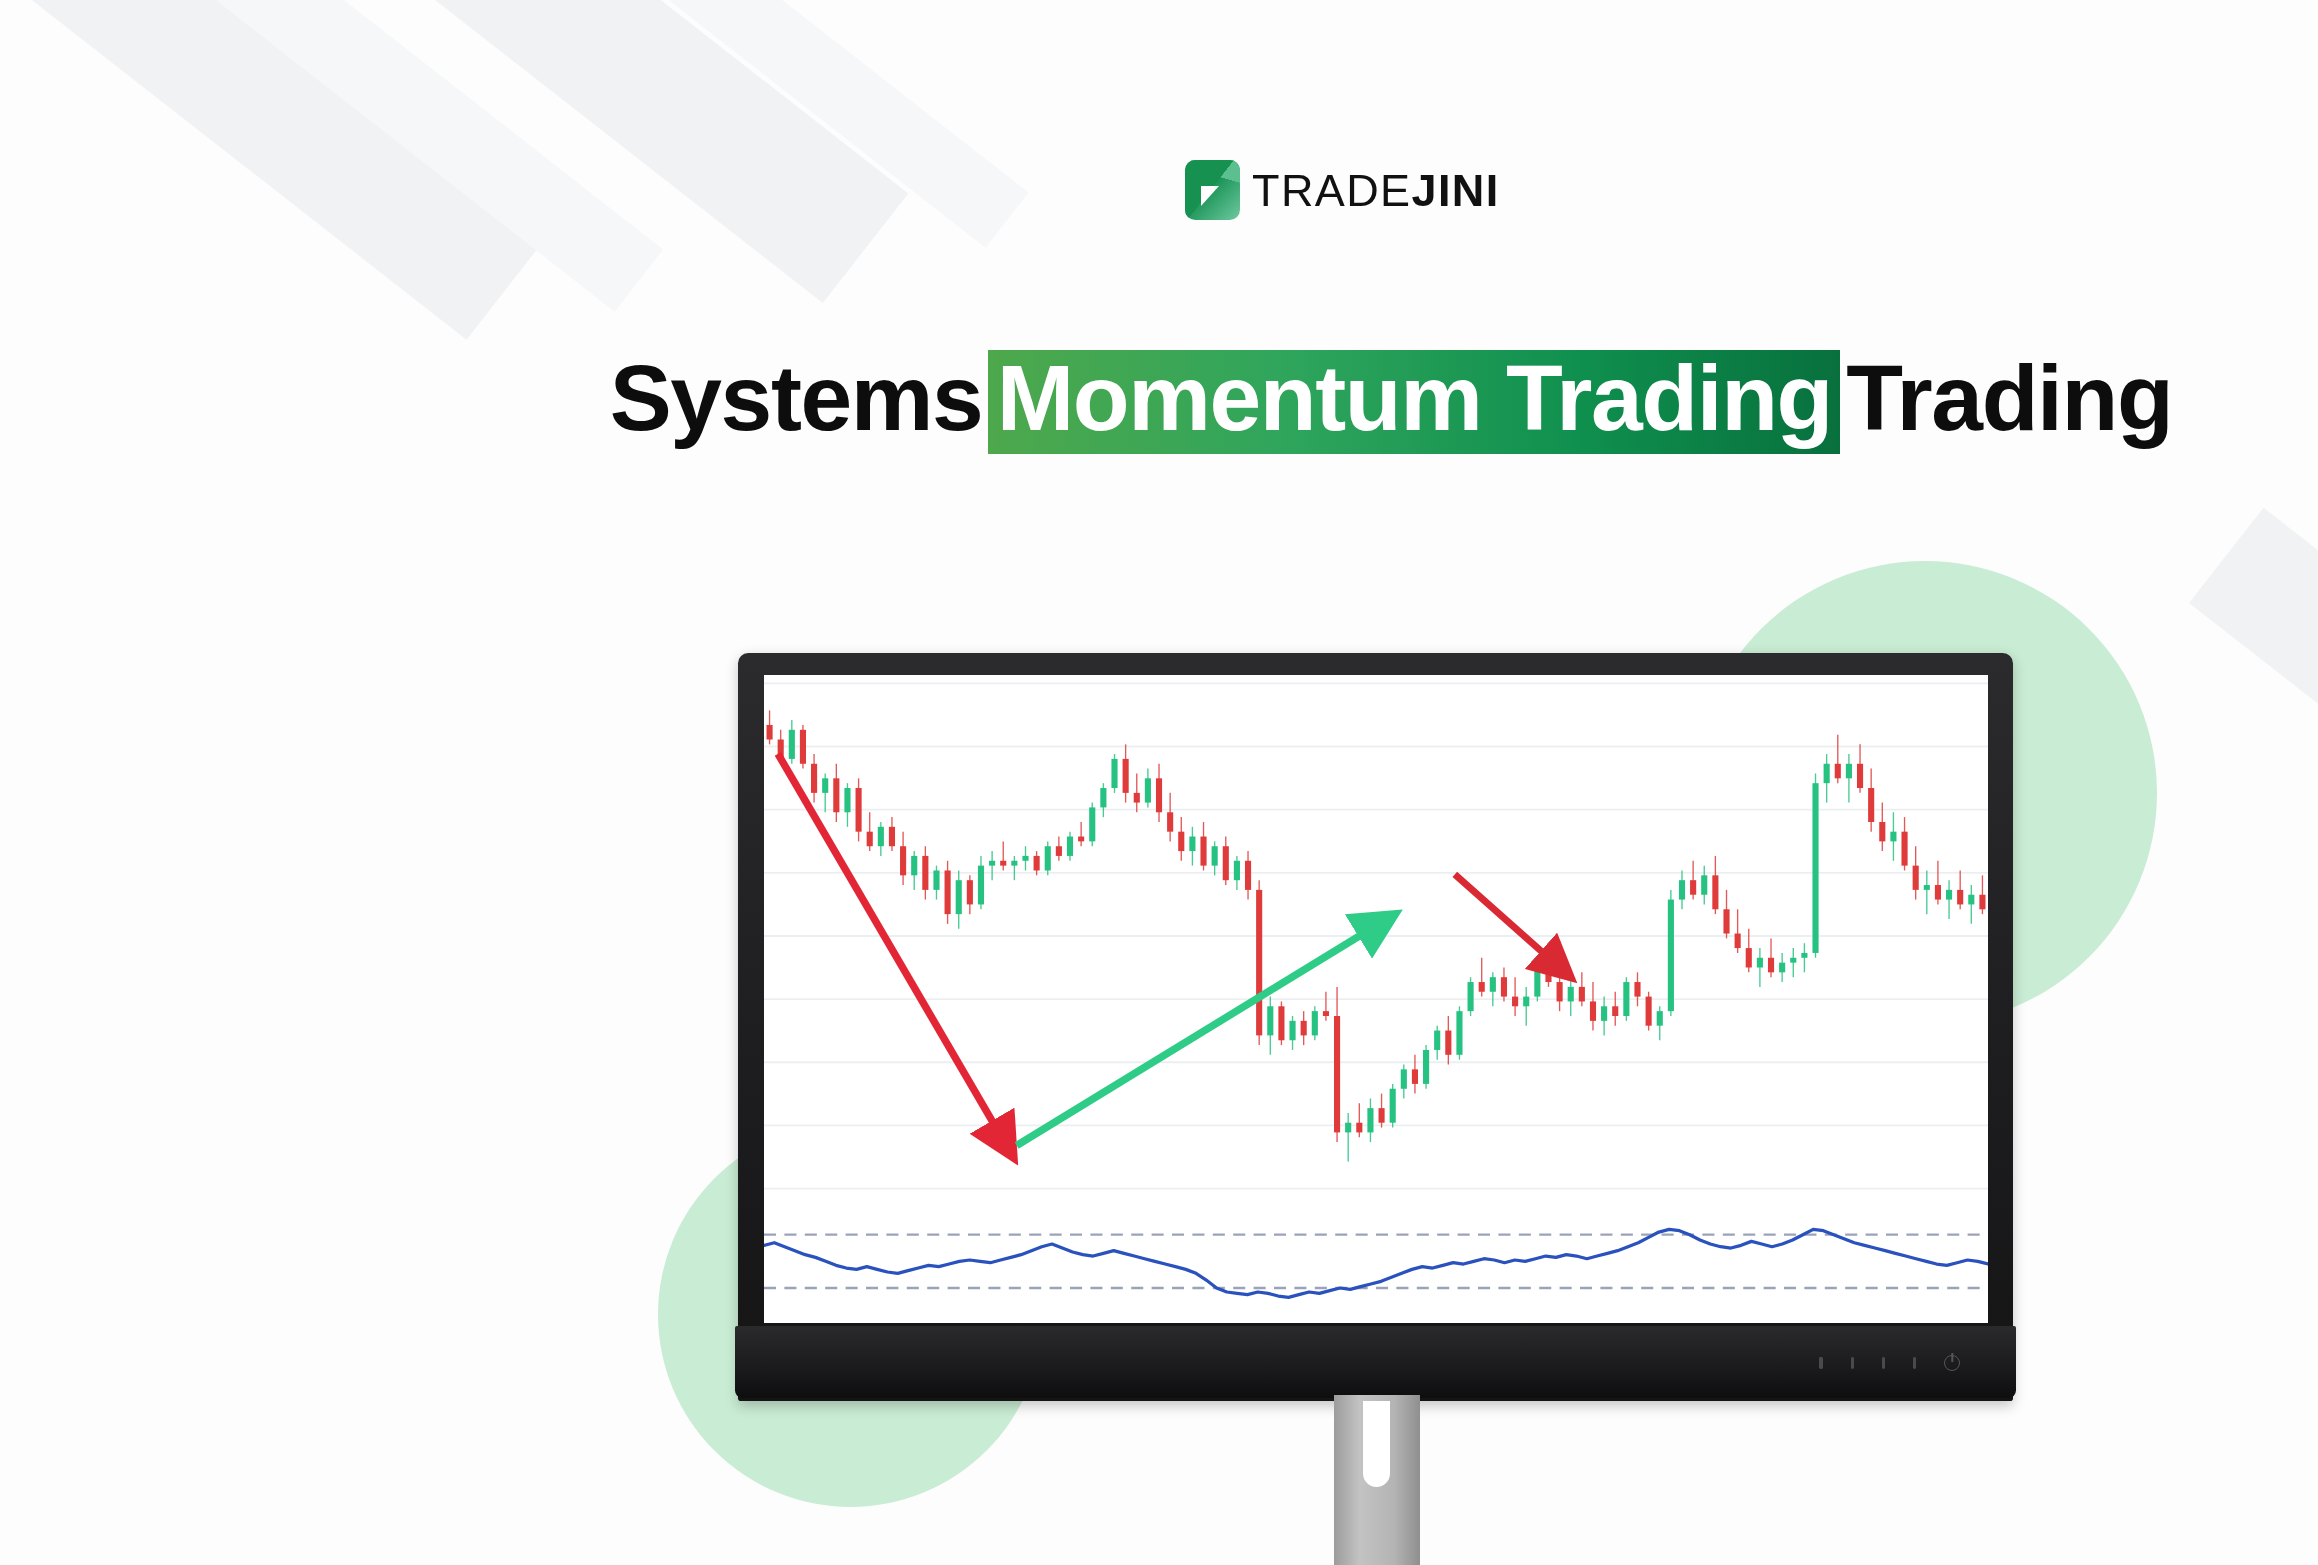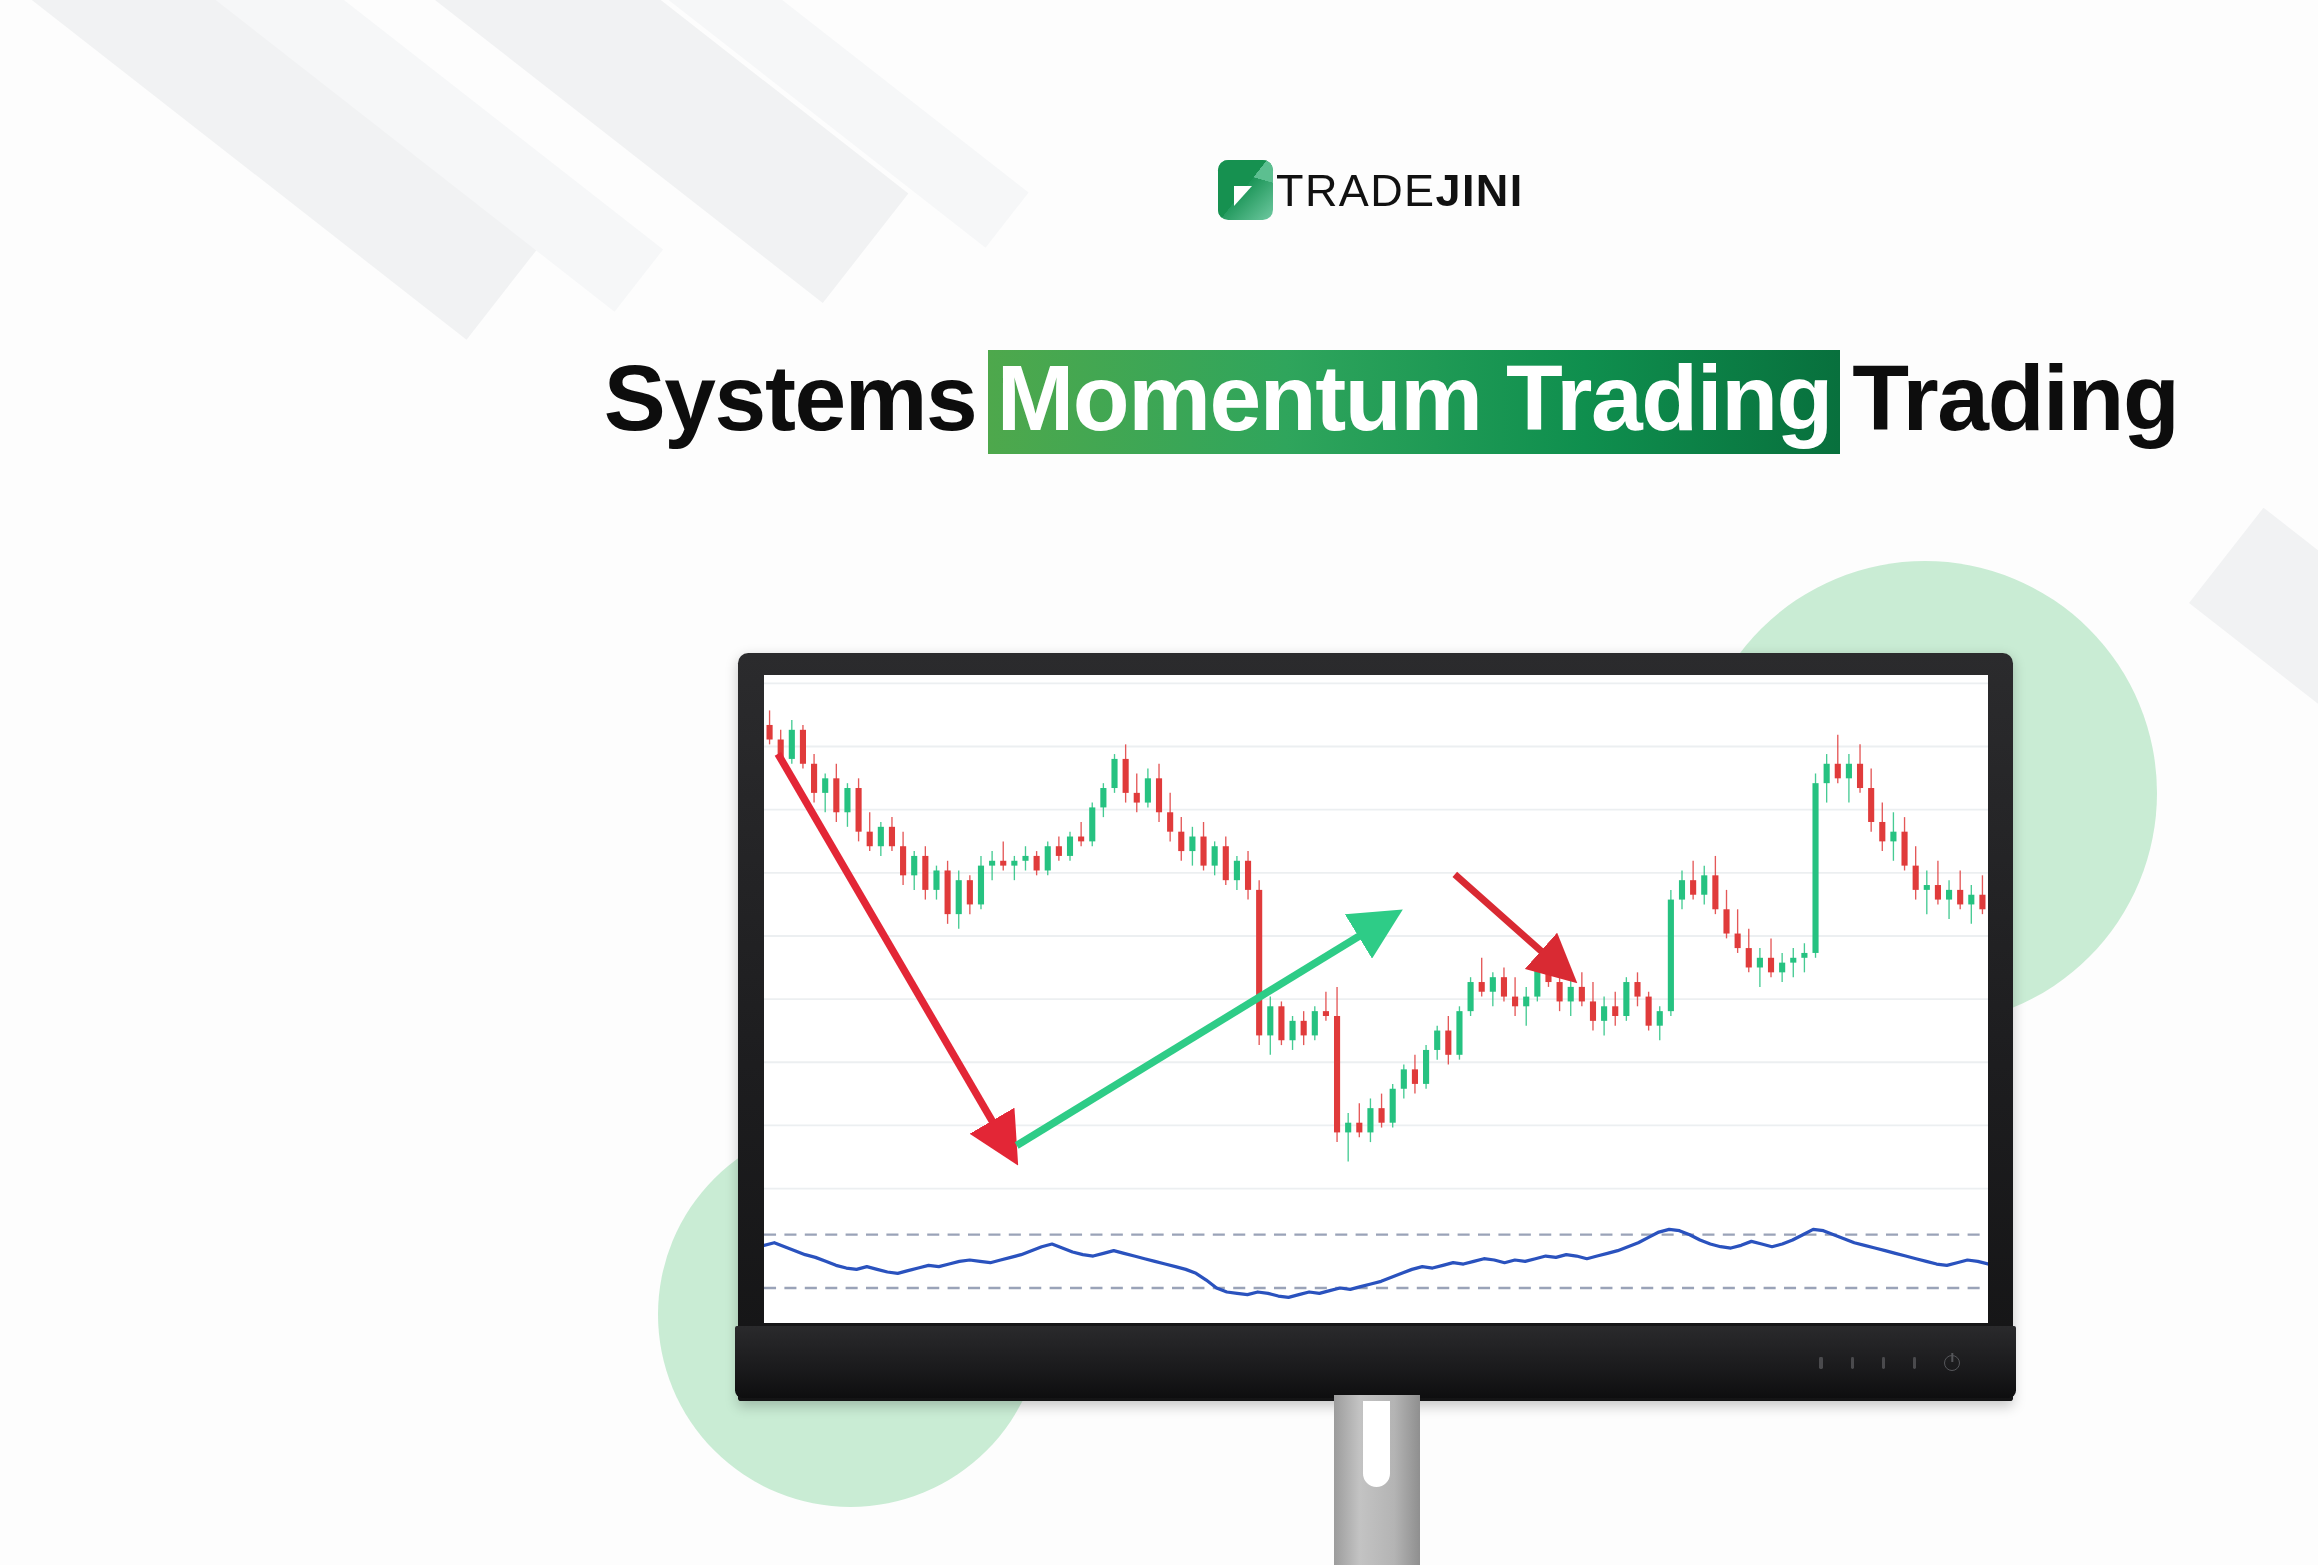--- a/index.html
+++ b/index.html
@@ -15,21 +15,21 @@
   .stripes { position:absolute; pointer-events:none; }
   .stripe { position:absolute; background:#f1f2f3; transform:rotate(-52deg); transform-origin:top left; }
   .stripe.soft { background:#f6f7f8; }
 
   
   .blob { position:absolute; border-radius:50%; background:#c9ecd4; }
   #blob-right { width:464px; height:464px; left:1693px; top:561px; }
   #blob-left  { width:385px;  height:385px;  left:658px; top:1122px; }
 
   
-  #logo-row { position:absolute; left:1218px; top:160px; display:flex; align-items:center; gap:3px; }
+  #logo-row { position:absolute; left:1185px; top:160px; display:flex; align-items:center; gap:12px; }
   #logo-mark { width:55px; height:60px; border-radius:10.2px; position:relative; overflow:hidden;
     background:linear-gradient(135deg,#3aa869 0%,#199355 45%,#6fc9a1 100%); }
   #logo-mark .face-l { position:absolute; left:0; top:0; width:100%; height:100%;
     background:linear-gradient(128deg,#169150 0%,#169150 48%,rgba(0,0,0,0) 48.2%); }
   #logo-mark .face-t { position:absolute; left:0; top:0; width:100%; height:100%;
     background:linear-gradient(196deg,#5cbf90 0%,#5cbf90 30%,rgba(0,0,0,0) 30.2%); }
   #logo-mark .notch { position:absolute; left:16px; top:26px; width:0; height:0;
     border-left:18.5px solid #ffffff; border-top:0 solid transparent; border-bottom:20.4px solid transparent; }
   #logo-word { font-size:45px; letter-spacing:1.4px; color:#111; white-space:nowrap; line-height:1; }
   #logo-word .lt { font-weight:300; }
@@ -37,21 +37,21 @@
 
   
   #headline {
     position:absolute; left:0; top:343px; width:2782px;
     text-align:center; font-size:93px; font-weight:800; letter-spacing:-1.4px;
     color:#0d0d0d; white-space:nowrap; line-height:1.2;
   }
   #headline .hl {
     background:linear-gradient(90deg,#4ea84c 0%,#2fa55c 35%,#0f8f4e 70%,#08703d 100%);
     color:#ffffff; padding:0 8.3px 6.5px 8.3px; display:inline-block; line-height:1.05;
-    margin:0 12px;
+    margin:0 6px;
   }
 
   
   #monitor { position:absolute; left:738px; top:653px; width:1275px; height:761px; }
   #bezel {
     position:absolute; left:0; top:0; width:1275px; height:748px;
     background:linear-gradient(180deg,#2b2b2d 0%,#1d1d1f 55%,#141415 100%);
     border-radius:10.2px 10.2px 2.8px 2.8px;
     box-shadow:0 4.6px 13px rgba(0,0,0,0.22);
   }

